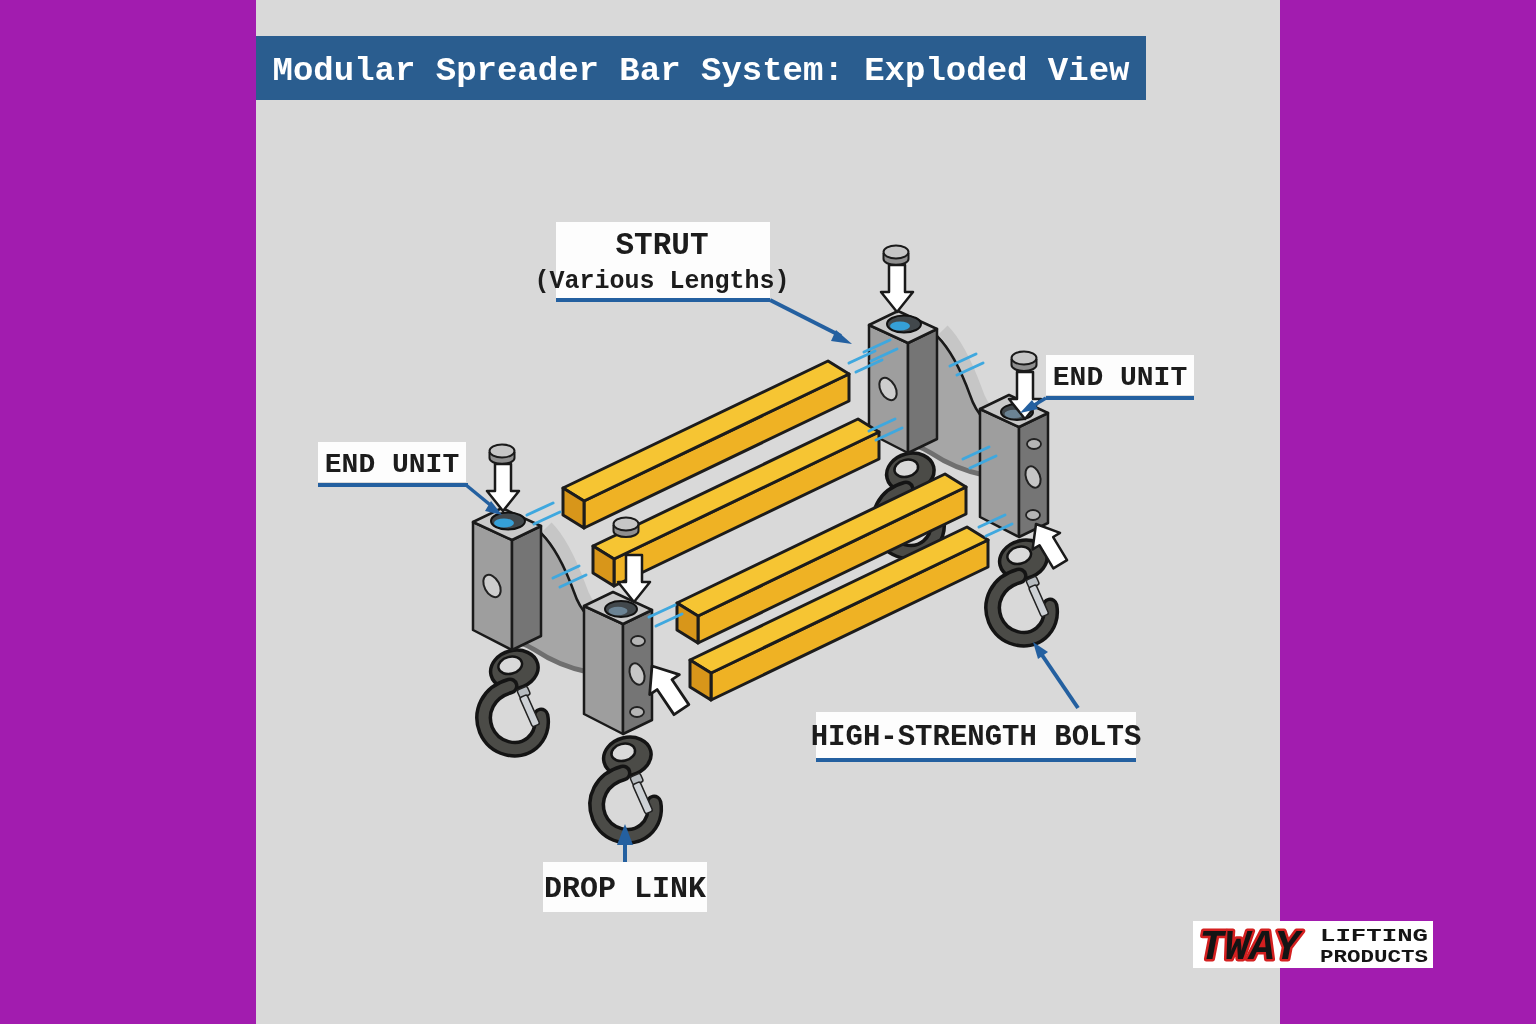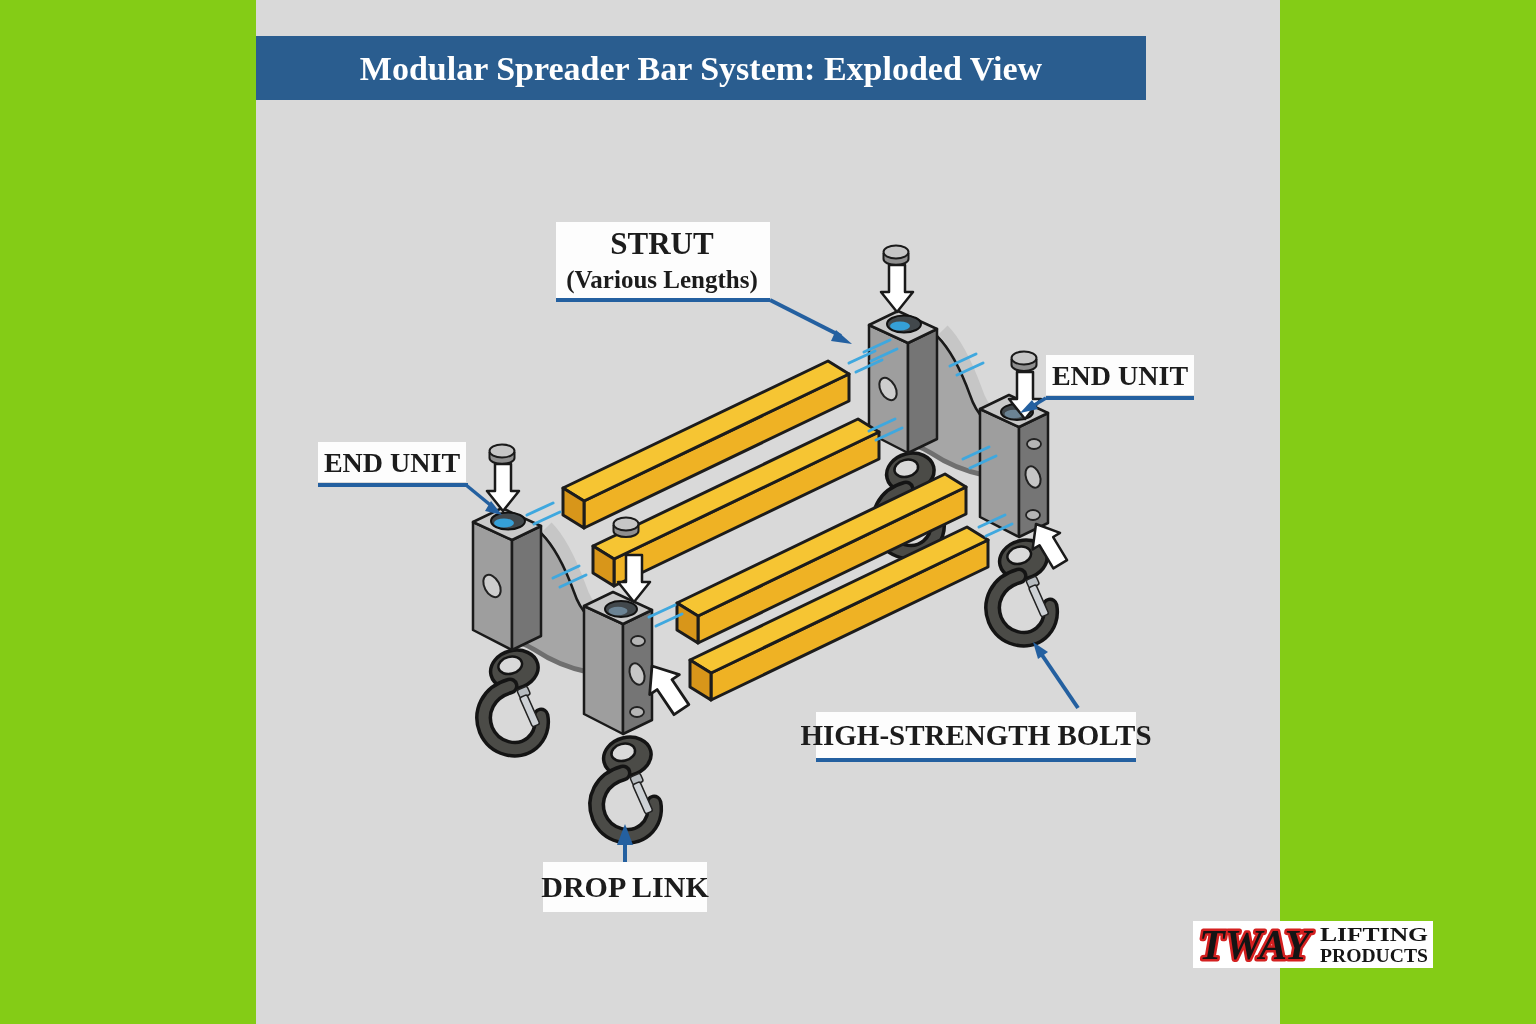--- a/index.html
+++ b/index.html
@@ -1,17 +1,17 @@
 <!DOCTYPE html>
 <html style="--canvas_bg: #d9d9d9; --title_bar: #2a5d8f; --title_fg: #ffffff; --label_bg: #fdfdfd; --label_fg: #1c1c1c; --accent_blue: #2460a0; --align_cyan: #3fa8df; --strut_top: #f6c533; --strut_front: #efb224; --strut_end: #d8961a; --metal_light: #c9c9c9; --metal_mid: #9e9e9e; --metal_dark: #757575; --hook_dark: #4b4b47; --logo_red: #d42020; --logo_black: #141414;"><head>
 <meta charset="utf-8">
 <style>
   html,body{margin:0;padding:0;background:#ffffff;}
-  #stage{position:relative;width:1536px;height:1024px;background:#84cc16;overflow:hidden;
-         font-family:Liberation Serif, serif;}
+  #stage{position:relative;width:1536px;height:1024px;background:#a21caf;overflow:hidden;
+         font-family:Liberation Mono, monospace;}
   svg{position:absolute;left:0;top:0;}
   
   .bg      {fill:var(--canvas_bg);}
   .tbar    {fill:var(--title_bar);}
   .ttext   {fill:var(--title_fg); font-weight:bold; font-size:34px;}
   .lbox    {fill:var(--label_bg);}
   .ltext   {fill:var(--label_fg); font-weight:600;}
   .blue-ln {stroke:var(--accent_blue); fill:none;}
   .blue-fl {fill:var(--accent_blue); stroke:none;}
   .cyan    {stroke:var(--align_cyan); stroke-width:3; stroke-linecap:round; fill:none;}

